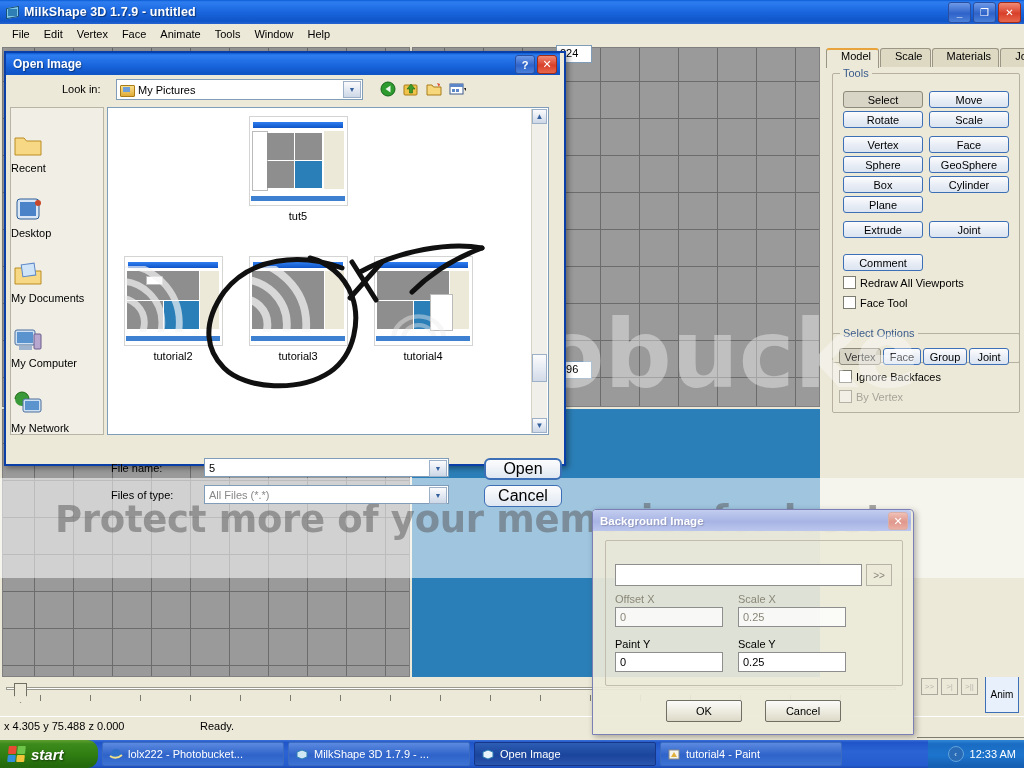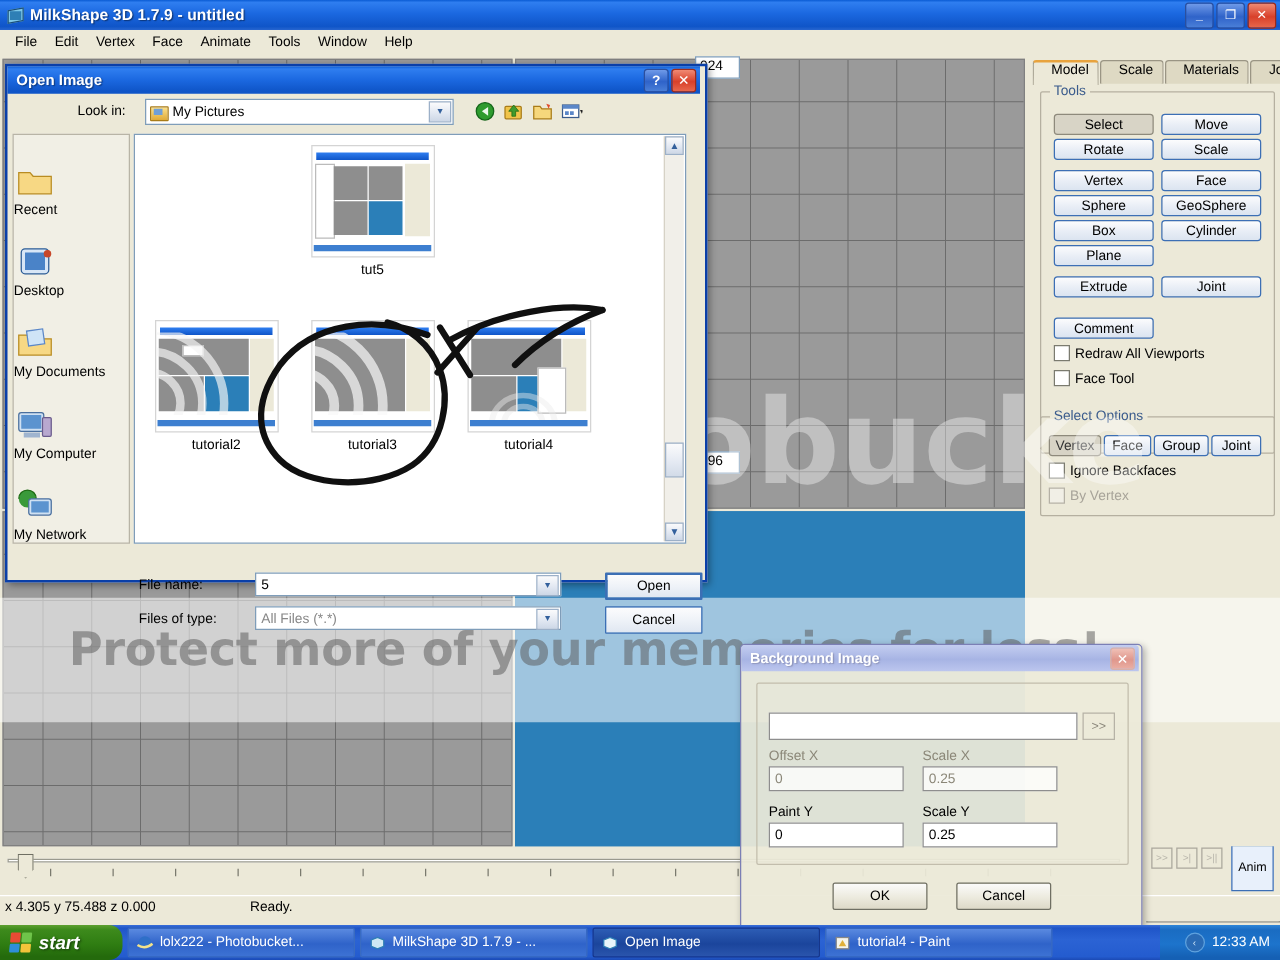--- a/index.html
+++ b/index.html
@@ -160,33 +160,33 @@
     background:linear-gradient(180deg,#fbfbfc,#e5eaf3 55%,#d2dbe8);border:1px solid #9cb0c8;
     box-sizing:border-box;}
 
   #fnameLbl{position:absolute;left:105px;top:409px;font-size:11px;}
   #ftypeLbl{position:absolute;left:105px;top:436px;font-size:11px;}
   #fnameBox{position:absolute;left:198px;top:405px;width:245px;height:19px;background:#fff;
     border:1px solid #7f9db9;display:flex;align-items:center;padding-left:4px;box-sizing:border-box;}
   #ftypeBox{position:absolute;left:198px;top:432px;width:245px;height:19px;background:#fff;
     border:1px solid #7f9db9;display:flex;align-items:center;padding-left:4px;box-sizing:border-box;
     color:#888;}
-  .dbtn{position:absolute;width:76px;height:20px;border:1px solid #3c6fb5;border-radius:1px;
+  .dbtn{position:absolute;width:76px;height:20px;border:1px solid #3c6fb5;border-radius:6px;
     background:linear-gradient(180deg,#fcfcfd,#eef2f8 52%,#e0e7f1);
-    display:flex;align-items:center;justify-content:center;font-size:11px;}
+    display:flex;align-items:center;justify-content:center;font-size:16px;}
   #btnOpen{left:478px;top:405px;border:2px solid #3c6fb5;width:74px;height:18px;}
   #btnCancel{left:478px;top:432px;}
 
   
   #doodle{position:absolute;left:0;top:0;width:1024px;height:768px;pointer-events:none;z-index:70;}
 
   
   #bgDlg{position:absolute;left:592px;top:509px;width:320px;height:224px;
     background:rgba(236,233,216,.93);border:1px solid #7b7fb5;z-index:65;
-    box-shadow:2px 2px 6px rgba(0,0,0,.3);border-radius:4px 4px 0 0;margin-top:6px;}
+    box-shadow:2px 2px 6px rgba(0,0,0,.3);border-radius:4px 4px 0 0;}
   .bg-title{position:absolute;left:0;top:0;width:318px;height:21px;
     background:linear-gradient(180deg,#c3cdf0,#a7b4e4 55%,#bcc6ee);
     border-radius:3px 3px 0 0;display:flex;align-items:center;}
   .bg-title-txt{color:#fff;font-weight:bold;font-size:11.5px;margin-left:7px;
     text-shadow:1px 1px 1px rgba(110,110,140,.5);}
   .bg-close{position:absolute;right:3px;top:2px;width:18px;height:16px;border-radius:3px;
     border:1px solid #d9b0a8;color:#fff;font-weight:bold;font-size:11px;
     display:flex;align-items:center;justify-content:center;
     background:linear-gradient(180deg,#f0c0b6,#e0978c 55%,#eaaea3);}
   #bgGroup{position:absolute;left:12px;top:30px;width:296px;height:144px;

